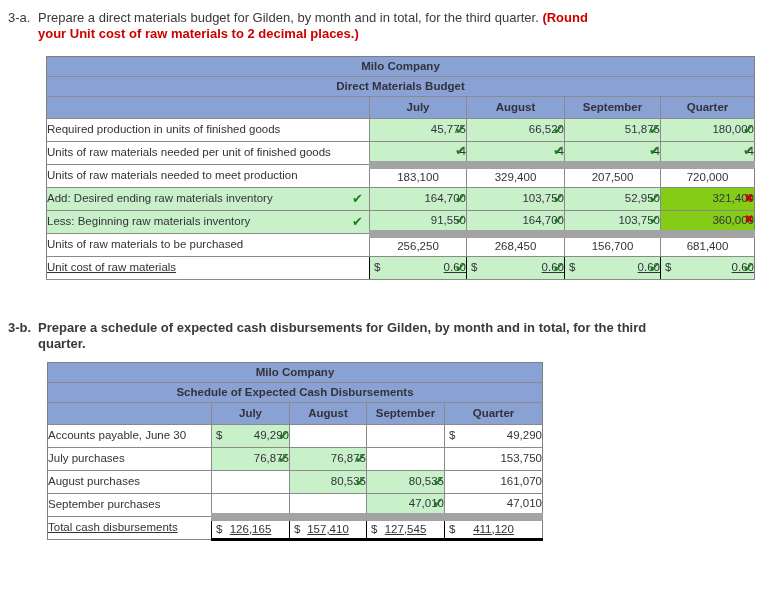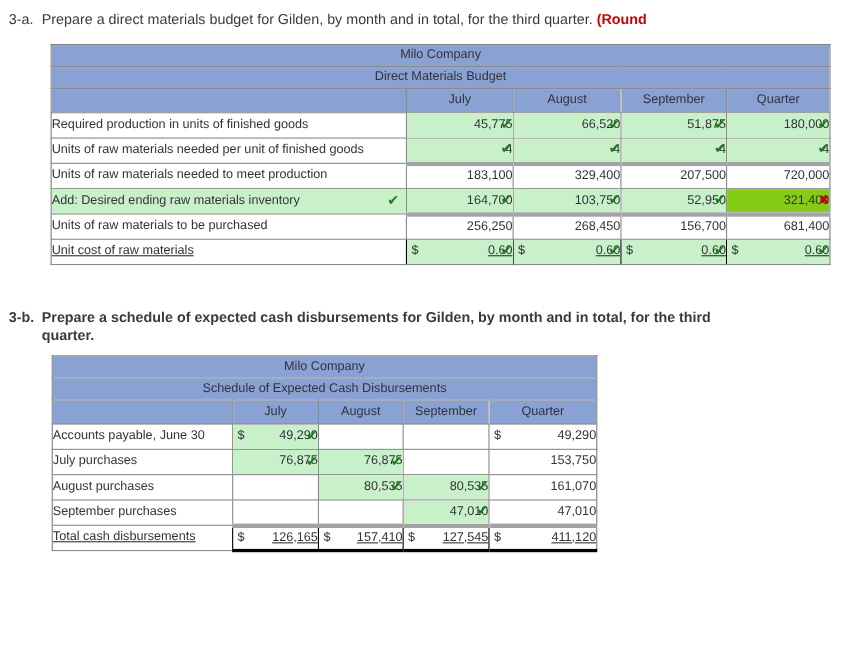--- a/index.html
+++ b/index.html
@@ -14,55 +14,56 @@
   .instr-b{margin-top:40px;font-weight:bold;}
   .tbl2{margin:10px 0 0 39px;}
 
   table.budget{border-collapse:collapse;table-layout:fixed;}
   table.budget td{
     border:1px solid #8a8a8a;height:23px;box-sizing:border-box;padding:0;
     font-size:11.5px;color:#32323c;vertical-align:middle;line-height:1;
     overflow:hidden;white-space:nowrap;
   }
   td.hdr{
-    background:#8aa2d3;border-color:#cfcfcf;font-weight:normal;color:#16162a;
+    background:#8aa2d3;border-color:#cfcfcf;font-weight:bold;color:#16162a;
     font-size:12px;text-align:center;
   }
   tr.title-row td{height:20px;}
   tr.colhdr-row td{height:22px;border-bottom-color:#8a8a8a;}
   table.budget tr:first-child td{border-top-color:#7f7f7f;}
   table.budget td:first-child{border-left-color:#7f7f7f;}
   table.budget td:last-child{border-right-color:#7f7f7f;}
 
   td.lbl{text-align:left;padding:0 4px;position:relative;}
   td.num{text-align:right;position:relative;padding-right:16px;}
   .green{background:#c9f1c9;}
   .red-bg{background:#84cc16;}
 
   .mark{position:absolute;right:0;top:50%;transform:translateY(-52%);font-weight:bold;font-family:"DejaVu Sans",sans-serif;}
   .check{color:#1d7c1d;font-size:13px;}
   .xmark{color:#cb0006;font-size:11.5px;}
   .label-mark{right:6px;}
   .dollar{position:absolute;left:4px;}
 
-  tr.sumtop-row td.num{border-top:4px solid #a3a3a3;}
+  tr.sumtop-row td.num{border-top:8px solid #a3a3a3;text-align:center;}
   tr.totrow td.num{border-bottom:3px solid #000;}
   tr.bvrow td{border-right-color:#000;text-decoration:underline;}
   tr.bvrow td:last-child{border-right-color:#7f7f7f;}
 </style>
 </head>
 <body>
 
 <div class="page">
 
   <div class="instr">
     <span class="inum">3-a.</span>
     <span class="itext">
       <span>Prepare a direct materials budget for Gilden, by month and in total, for the third quarter.</span>
       <span class="red">(Round</span><br>
+      <span class="red">your Unit cost of raw materials to 2 decimal places.)</span>
     </span>
   </div>
 
   <div class="tbl1" id="table1-mount">
       <table class="budget">
         <colgroup>
           <col style="width:323px">
           <col style="width:97px">
           <col style="width:98px">
           <col style="width:96px">
@@ -103,20 +104,27 @@
             <td class="num"><span>207,500</span></td>
             <td class="num"><span>720,000</span></td>
           </tr>
           <tr class="">
             <td class="lbl green">Add: Desired ending raw materials inventory<span class="mark check label-mark">✔</span></td>
             <td class="num green"><span>164,700</span><span class="mark check">✔</span></td>
             <td class="num green"><span>103,750</span><span class="mark check">✔</span></td>
             <td class="num green"><span>52,950</span><span class="mark check">✔</span></td>
             <td class="num red-bg"><span>321,400</span><span class="mark xmark">✖</span></td>
           </tr>
+          <tr class="">
+            <td class="lbl green">Less: Beginning raw materials inventory<span class="mark check label-mark">✔</span></td>
+            <td class="num green"><span>91,550</span><span class="mark check">✔</span></td>
+            <td class="num green"><span>164,700</span><span class="mark check">✔</span></td>
+            <td class="num green"><span>103,750</span><span class="mark check">✔</span></td>
+            <td class="num red-bg"><span>360,000</span><span class="mark xmark">✖</span></td>
+          </tr>
           <tr class="sumtop-row">
             <td class="lbl">Units of raw materials to be purchased</td>
             <td class="num"><span>256,250</span></td>
             <td class="num"><span>268,450</span></td>
             <td class="num"><span>156,700</span></td>
             <td class="num"><span>681,400</span></td>
           </tr>
           <tr class="bvrow">
             <td class="lbl">Unit cost of raw materials</td>
             <td class="num green"><span class="dollar">$</span><span>0.60</span><span class="mark check">✔</span></td>

